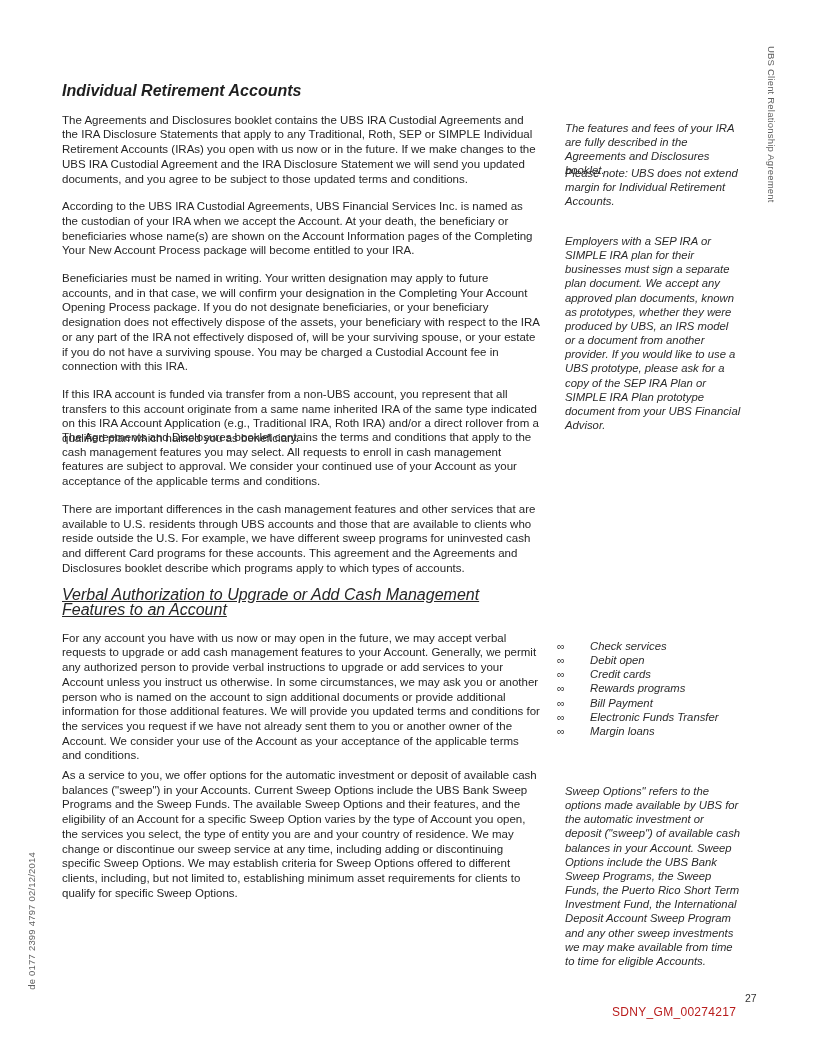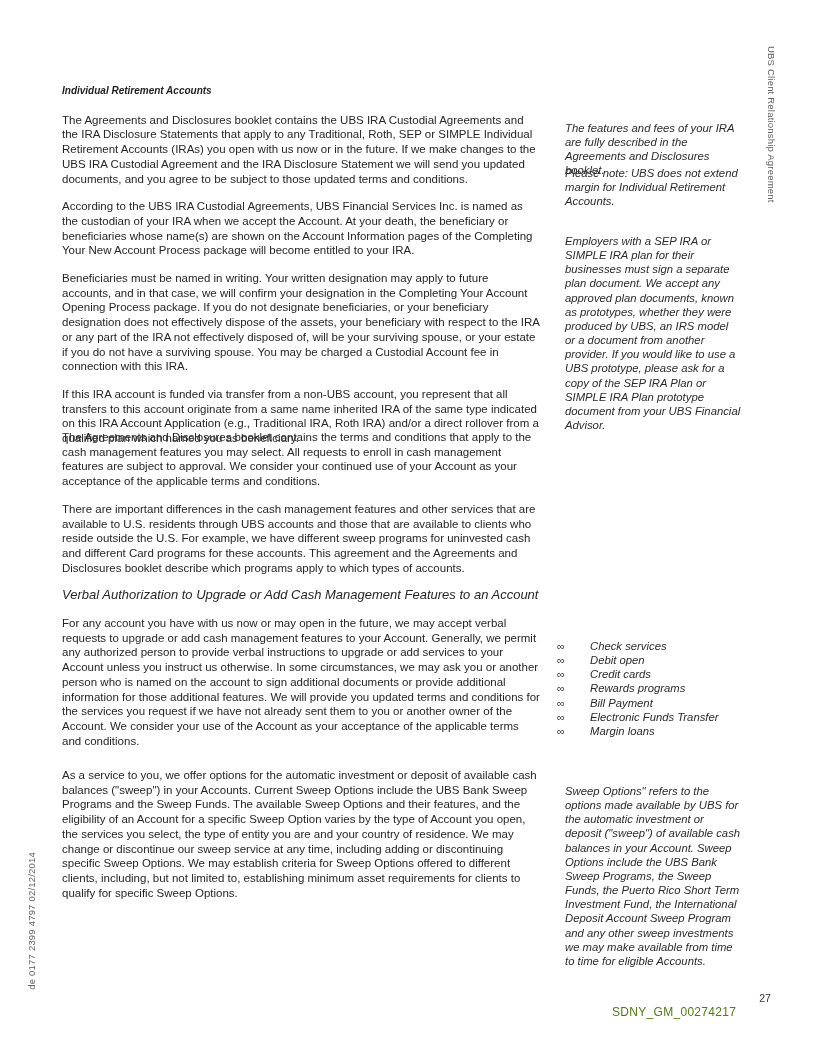--- a/index.html
+++ b/index.html
@@ -6,23 +6,23 @@
   .page{
     position:relative;width:816px;height:1056px;margin:0 auto;
     background:#ffffff;overflow:hidden;
     font-family:"Liberation Sans",sans-serif;color:#262626;
   }
   
   .section{position:absolute;left:62px;width:483px;font-size:11.5px;line-height:14.7px;}
   .sec-1{top:84px;}
   .sec-2{top:430px;}
   .sec-3{top:768px;}
-  .heading{font-size:10px;font-weight:bold;font-style:italic;margin:0 0 14px 0;color:#1f1f1f;}
+  .heading{font-size:16px;font-weight:bold;font-style:italic;margin:0 0 14px 0;color:#1f1f1f;}
   .section p{margin:0 5px 13px 0;}
-  .subhead{font-style:italic;font-weight:normal;font-size:13px;margin:0 0 12px 0;}
+  .subhead{font-style:italic;font-weight:normal;font-size:16px;margin:0 0 12px 0;text-decoration:underline;}
   
   .note{
     position:absolute;left:557px;width:192px;
     font-size:11.3px;line-height:14.15px;font-style:italic;color:#2b2b2b;
   }
   .note p{margin:8px;}
   .note-1{top:113px;}
   .note-2{top:158px;}
   .note-3{top:226px;font-style:italic;}
   .note-4{top:464px;}
@@ -36,22 +36,22 @@
     position:absolute;left:766px;top:46px;
     writing-mode:vertical-rl;
     font-size:9.5px;letter-spacing:0.2px;color:#5f5f5f;white-space:nowrap;
   }
   .vlabel-left{
     position:absolute;left:26px;top:852px;
     writing-mode:vertical-rl;transform:rotate(180deg);
     font-size:9.5px;letter-spacing:0.2px;color:#5f5f5f;white-space:nowrap;
   }
   
-  .page-number{position:absolute;left:745px;top:992px;width:40px;text-align:center;font-size:10.5px;color:#333333;}
-  .bates-stamp{position:absolute;left:612px;top:1005px;font-size:12px;letter-spacing:0.3px;color:#4d7c0f;}
+  .page-number{position:absolute;left:745px;top:992px;width:40px;text-align:left;font-size:10.5px;color:#333333;}
+  .bates-stamp{position:absolute;left:612px;top:1005px;font-size:12px;letter-spacing:0.3px;color:#b91c1c;}
 </style>
 </head>
 <body>
 
 <div class="page">
 
   <div class="vlabel-right">UBS Client Relationship Agreement</div>
   <div class="vlabel-left">de 0177 2399 4797 02/12/2014</div>
 
   <div class="section sec-1">

